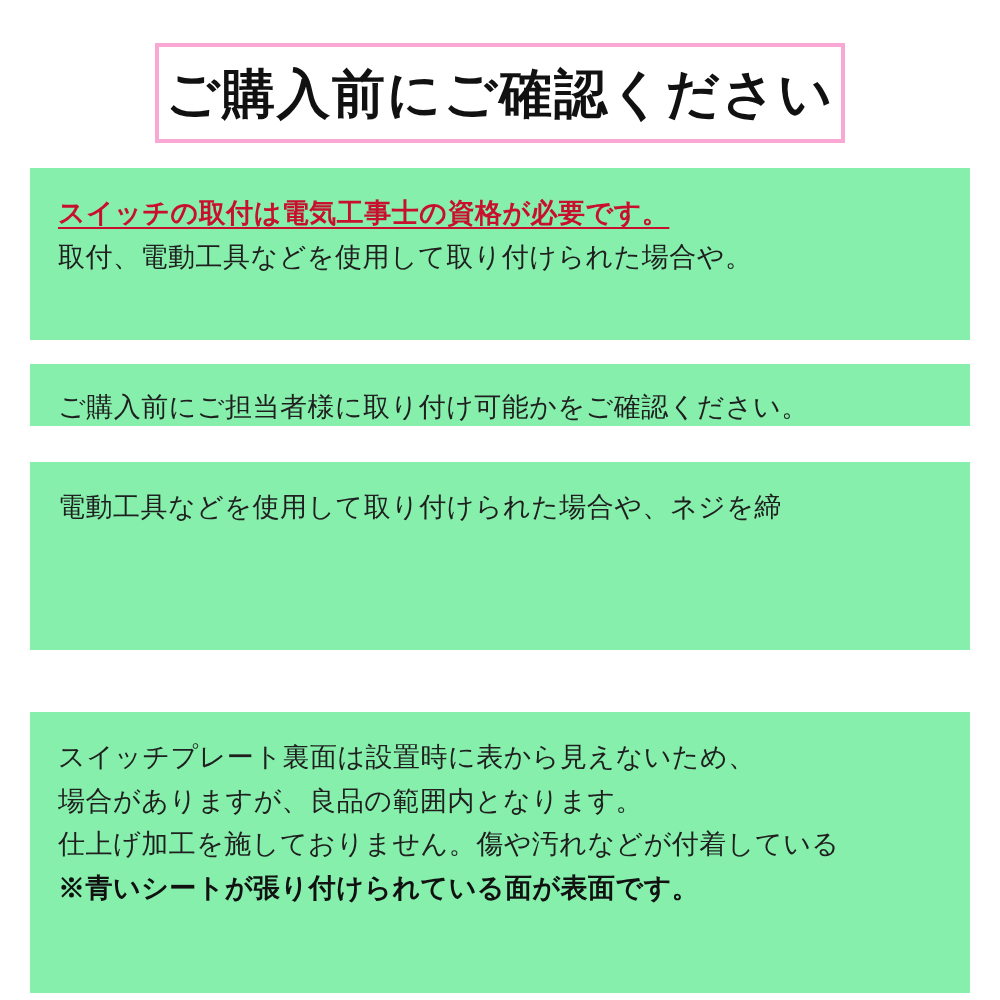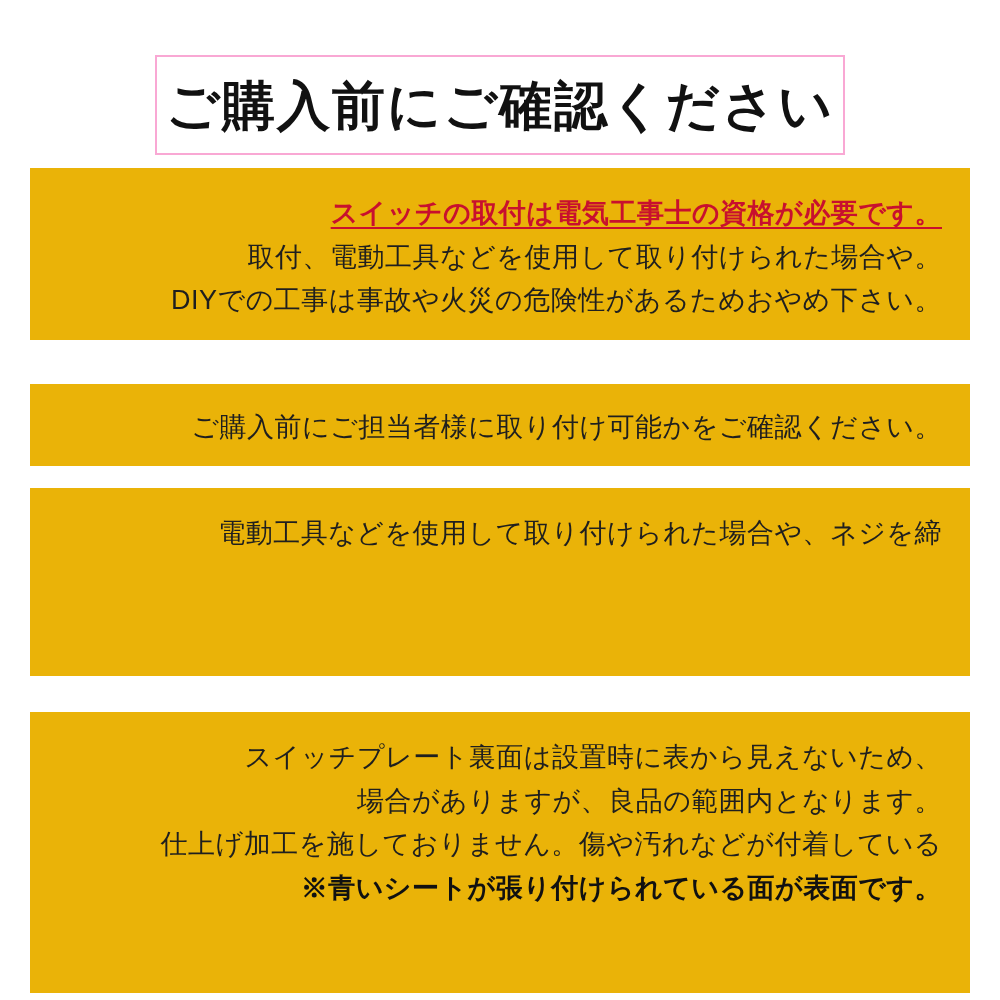--- a/index.html
+++ b/index.html
@@ -21,45 +21,43 @@
     box-sizing: border-box;
   }
 
   
   .title-wrap {
     position: absolute;
     left: 155px;
     top: 43px;
     width: 690px;
     height: 100px;
-    border: 2px solid #f9a8d4;
+    border: 4px solid #f9a8d4;
     box-sizing: border-box;
     display: flex;
     align-items: center;
     justify-content: center;
-    margin-top: 12px;
   }
   .title-text {
     font-size: 53px;
     font-weight: bold;
     letter-spacing: 2px;
     line-height: 1;
     color: #111111;
     white-space: nowrap;
   }
 
   
   .block {
     position: absolute;
     left: 30px;
     width: 940px;
-    background: #eab308;
+    background: #86efac;
     box-sizing: border-box;
     padding: 24px 28px 22px 28px;
-    text-align: right;
   }
   .block p {
     margin: 0;
     font-size: 27px;
     line-height: 1.62;
     color: #1f1f1f;
     letter-spacing: 0.5px;
     white-space: nowrap;
   }
   .block p.red {
@@ -74,37 +72,36 @@
     text-underline-offset: 5px;
     color: #111111;
   }
   .block p.bold-uline {
     font-weight: bold;
     text-underline-offset: 5px;
     color: #111111;
   }
 
   #block-1 { top: 168px; height: 172px; }
-  #block-2 { top: 384px; height: 82px; padding-top: 22px; }
-  #block-3 { top: 488px; height: 188px; }
+  #block-2 { top: 364px; height: 62px; padding-top: 22px; }
+  #block-3 { top: 462px; height: 188px; }
   #block-4 { top: 712px; height: 281px; }
 </style>
 </head>
 <body>
 
 <div class="page">
 
   <div class="title-wrap">
     <div class="title-text">ご購入前にご確認ください</div>
   </div>
 
   <div class="block" id="block-1">
     <p class="red">スイッチの取付は電気工事士の資格が必要です。</p>
     <p>取付、電動工具などを使用して取り付けられた場合や。</p>
-    <p>DIYでの工事は事故や火災の危険性があるためおやめ下さい。</p>
   </div>
 
   <div class="block" id="block-2">
     <p>ご購入前にご担当者様に取り付け可能かをご確認ください。</p>
   </div>
 
   <div class="block" id="block-3">
     <p>電動工具などを使用して取り付けられた場合や、ネジを締</p>
   </div>
 

